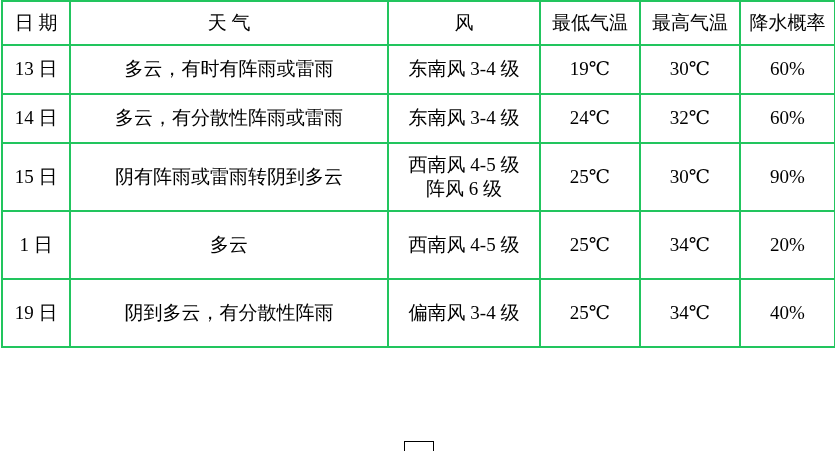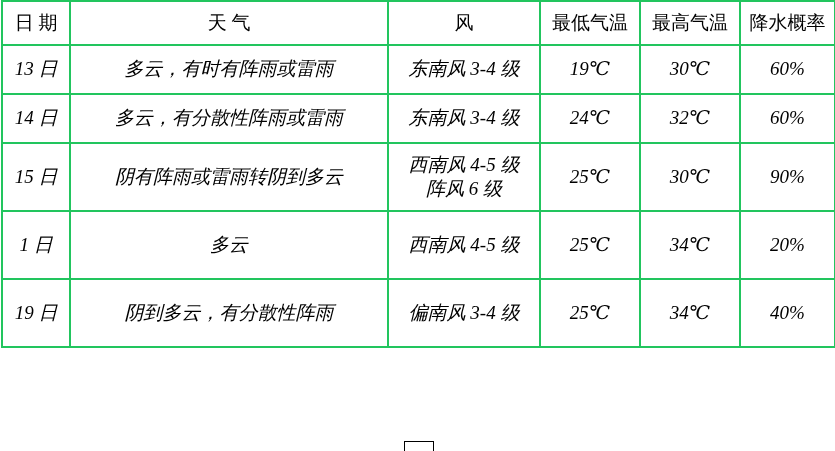--- a/index.html
+++ b/index.html
@@ -44,21 +44,20 @@
   col.c-tmin { width: 100px; }
   col.c-tmax { width: 100px; }
   col.c-precip { width: 95px; }
 
   table.weather thead th {
     height: 36px;
     padding: 3px 2px;
   }
   table.weather tbody tr {
     height: 49px;
-    font-style: italic;
   }
   table.weather tbody tr.tall {
     height: 68px;
   }
   td.date-cell {
     text-align: left;
     padding-left: 8px;
   }
   .footer-mark {
     position: absolute;

